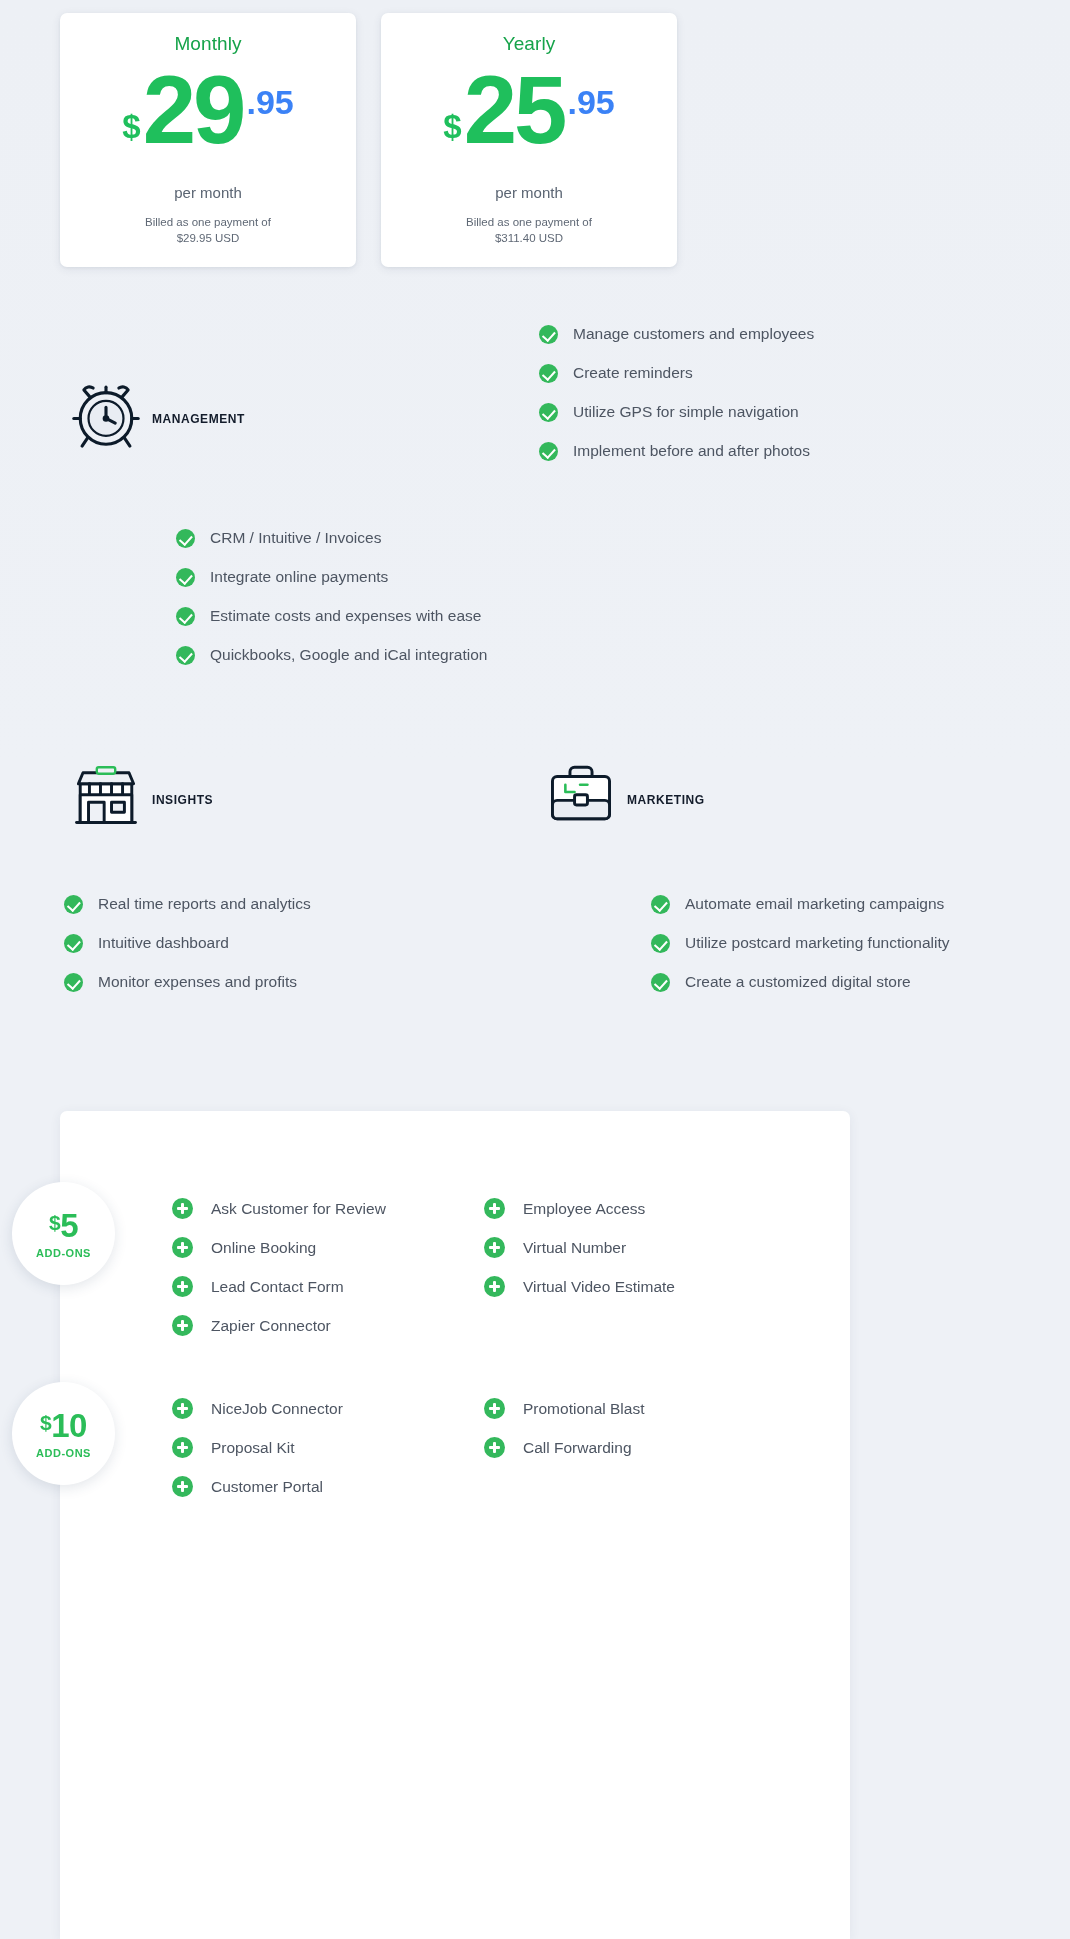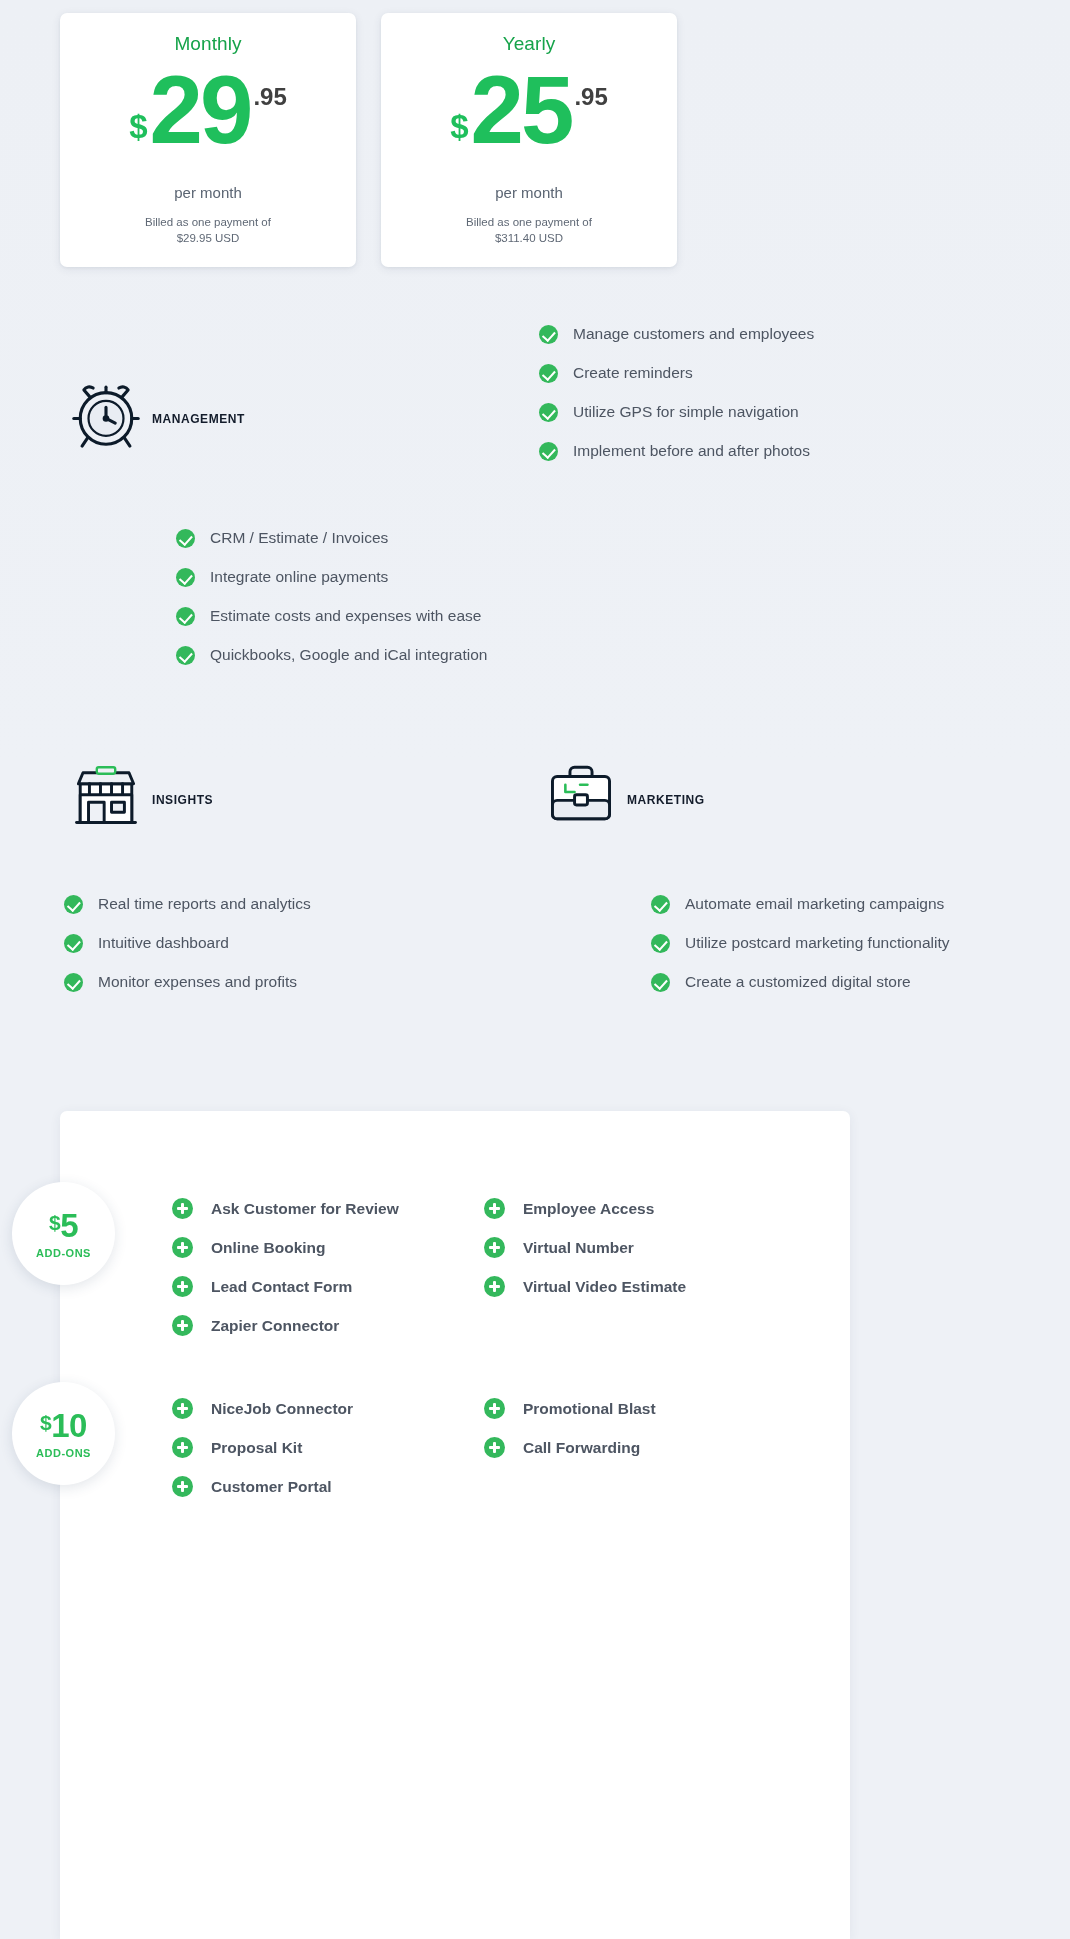--- a/index.html
+++ b/index.html
@@ -57,22 +57,22 @@
     margin-right: 2px;
   }
   .price-int {
     font-size: 96px;
     color: #1fbf5c;
     font-weight: 700;
     line-height: 0.98;
     letter-spacing: -3px;
   }
   .price-cents {
-    font-size: 24px;
-    color: #404040;
+    font-size: 34px;
+    color: #3b82f6;
     font-weight: 700;
     line-height: 1;
     margin-top: 22px;
     margin-left: 3px;
   }
   .per-month {
     font-size: 15px;
     color: #5a6472;
     margin-top: 16px;
   }
@@ -162,21 +162,20 @@
     position: absolute;
     display: grid;
     grid-template-columns: 312px 1fr;
   }
   .addon-group.g1 { left: 112px; top: 78px; width: 660px; }
   .addon-group.g2 { left: 112px; top: 278px; width: 660px; }
   .addon-item {
     display: flex;
     align-items: center;
     height: 39px;
-    font-weight: bold;
   }
   .plus {
     width: 21px; height: 21px;
     border-radius: 50%;
     background: #34b85c;
     flex: 0 0 21px;
     position: relative;
     margin-right: 18px;
   }
   .plus::before, .plus::after {
@@ -296,21 +295,21 @@
       </div>
       <div class="feat-item">
         <span class="check"></span>
         <span class="feat-text">Implement before and after photos</span>
       </div>
     </div>
 
     <div class="feat-list right">
       <div class="feat-item">
         <span class="check"></span>
-        <span class="feat-text">CRM / Estimate / Invoices</span>
+        <span class="feat-text">CRM / Intuitive / Invoices</span>
       </div>
       <div class="feat-item">
         <span class="check"></span>
         <span class="feat-text">Integrate online payments</span>
       </div>
       <div class="feat-item">
         <span class="check"></span>
         <span class="feat-text">Estimate costs and expenses with ease</span>
       </div>
       <div class="feat-item">

